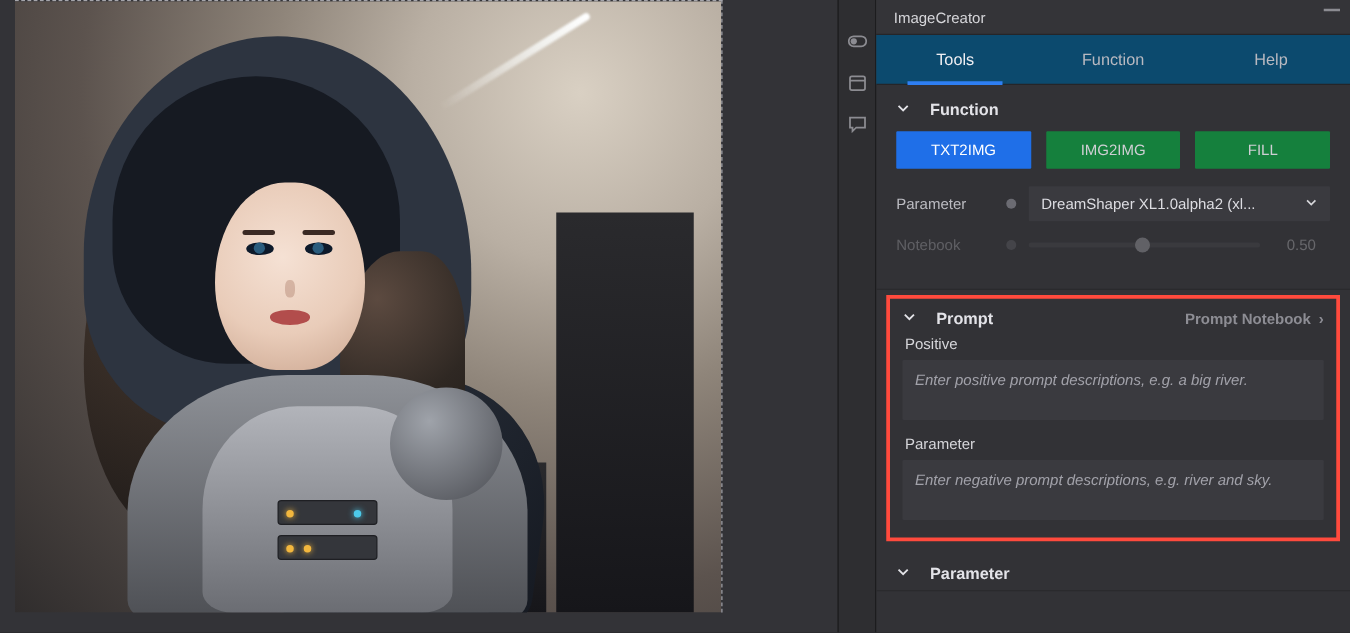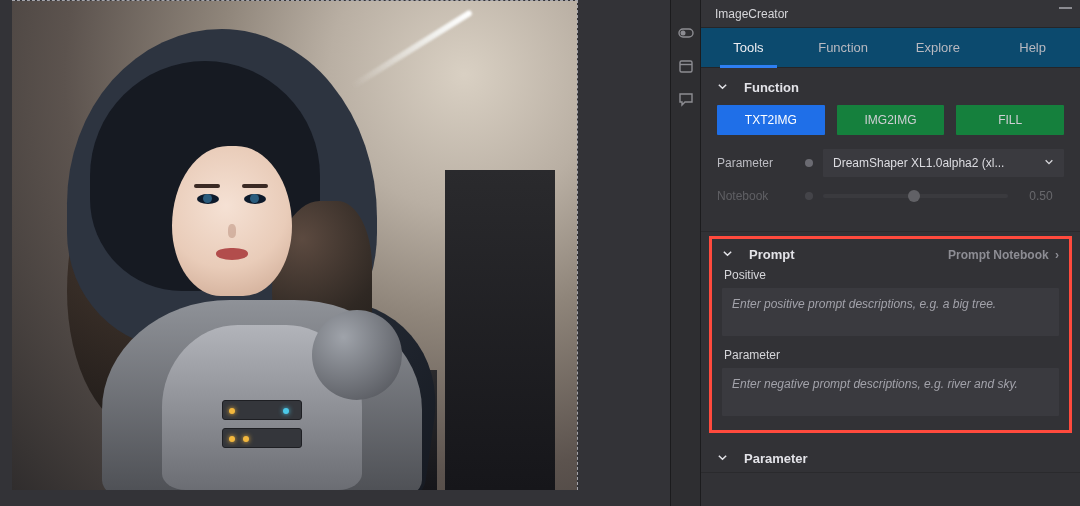--- a/index.html
+++ b/index.html
@@ -140,21 +140,20 @@
     <div class="sp-title">
       <span>ImageCreator</span>
       <div class="sp-winbtn">
         <span></span>
       </div>
     </div>
 
     <div class="tabs">
       <div class="tab active">Tools</div>
       <div class="tab">Function</div>
-      <div class="tab">Explore</div>
       <div class="tab">Help</div>
     </div>
 
     <div class="sp-body">
 
       <div class="section">
         <div class="sec-head">
           <span class="chev">
             <svg width="11" height="11" viewBox="0 0 12 12">
                 <path d="M2 4l4 4 4-4" fill="none" stroke="#e3e3e8" stroke-width="1.6"></path>
@@ -197,21 +196,21 @@
               </svg>
           </span>
           <span>Prompt</span>
           <span class="right-link">
             <span>Prompt Notebook</span>
             <span style="margin-left:3px;">›</span>
           </span>
         </div>
 
         <div class="sub-lbl">Positive</div>
-        <div class="prompt-box">Enter positive prompt descriptions, e.g. a big tree.</div>
+        <div class="prompt-box">Enter positive prompt descriptions, e.g. a big river.</div>
 
         <div class="sub-lbl" style="margin-top:12px;">Parameter</div>
         <div class="prompt-box">Enter negative prompt descriptions, e.g. river and sky.</div>
       </div>
 
       <div class="section" style="padding-bottom:6px;">
         <div class="sec-head" style="margin-bottom:0;">
           <span class="chev">
             <svg width="11" height="11" viewBox="0 0 12 12">
                 <path d="M2 4l4 4 4-4" fill="none" stroke="#e3e3e8" stroke-width="1.6"></path>

